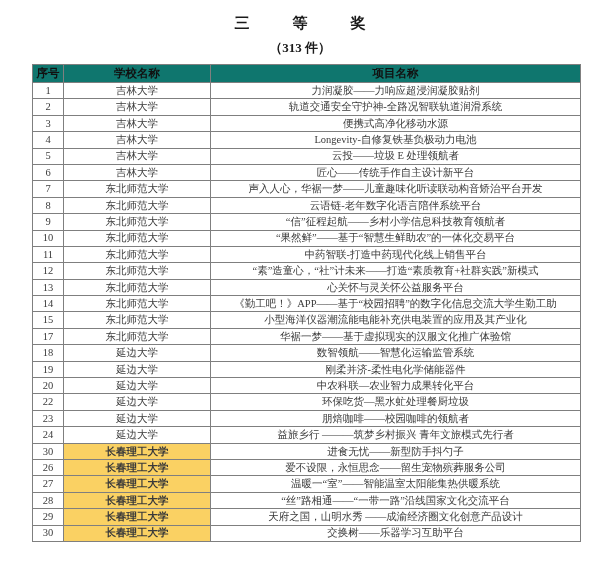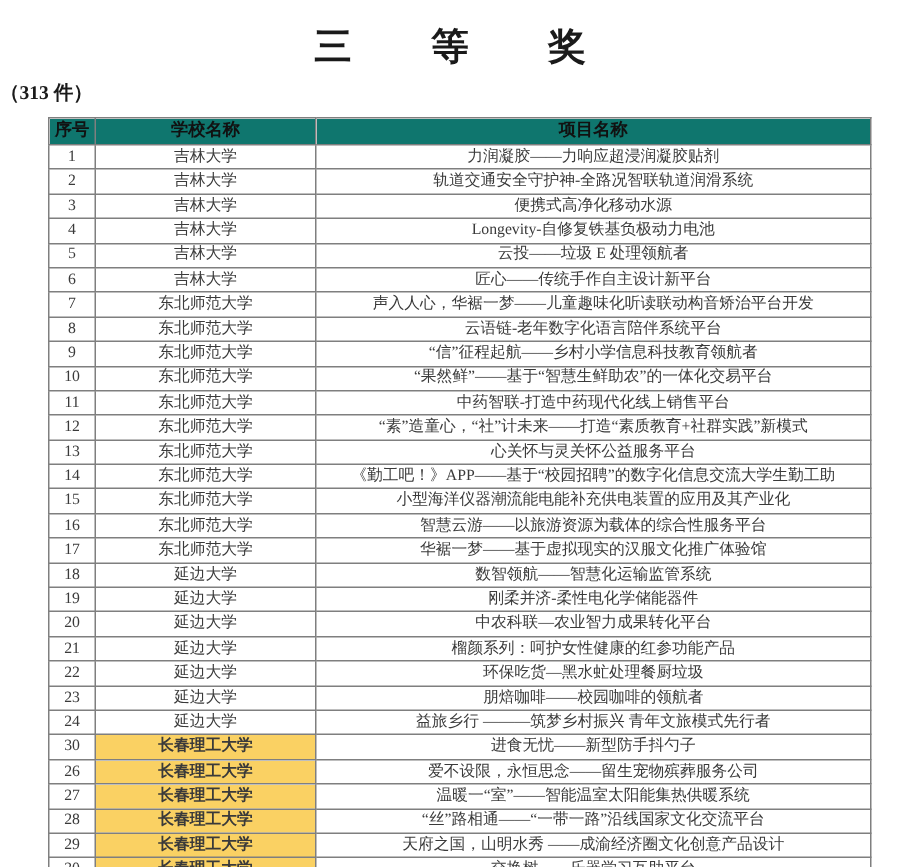--- a/index.html
+++ b/index.html
@@ -12,29 +12,29 @@
     font-family: "Liberation Serif", "DejaVu Serif", serif;
   }
   .page {
     position: relative;
     width: 600px;
     height: 578px;
   }
   .title {
     margin-top: 14px;
     text-align: center;
-    font-size: 25px;
+    font-size: 15px;
     font-weight: bold;
     color: #1a1a1a;
     letter-spacing: 14px;
     text-indent: 14px; 
   }
   .subtitle {
     margin-top: 6px;
-    text-align: left;
+    text-align: center;
     font-size: 13px;
     font-weight: bold;
     color: #1a1a1a;
   }
   table.award {
     border-collapse: collapse;
     table-layout: fixed;
     width: 548px;
     margin: 7px 0 0 32px;
   }
@@ -156,48 +156,38 @@
           <td>14</td>
           <td>东北师范大学</td>
           <td>《勤工吧！》APP——基于“校园招聘”的数字化信息交流大学生勤工助</td>
         </tr>
         <tr>
           <td>15</td>
           <td>东北师范大学</td>
           <td>小型海洋仪器潮流能电能补充供电装置的应用及其产业化</td>
         </tr>
         <tr>
-          <td>16</td>
-          <td>东北师范大学</td>
-          <td>智慧云游——以旅游资源为载体的综合性服务平台</td>
-        </tr>
-        <tr>
           <td>17</td>
           <td>东北师范大学</td>
           <td>华裾一梦——基于虚拟现实的汉服文化推广体验馆</td>
         </tr>
         <tr>
           <td>18</td>
           <td>延边大学</td>
           <td>数智领航——智慧化运输监管系统</td>
         </tr>
         <tr>
           <td>19</td>
           <td>延边大学</td>
           <td>刚柔并济-柔性电化学储能器件</td>
         </tr>
         <tr>
           <td>20</td>
           <td>延边大学</td>
           <td>中农科联—农业智力成果转化平台</td>
-        </tr>
-        <tr>
-          <td>21</td>
-          <td>延边大学</td>
-          <td>榴颜系列：呵护女性健康的红参功能产品</td>
         </tr>
         <tr>
           <td>22</td>
           <td>延边大学</td>
           <td>环保吃货—黑水虻处理餐厨垃圾</td>
         </tr>
         <tr>
           <td>23</td>
           <td>延边大学</td>
           <td>朋焙咖啡——校园咖啡的领航者</td>

